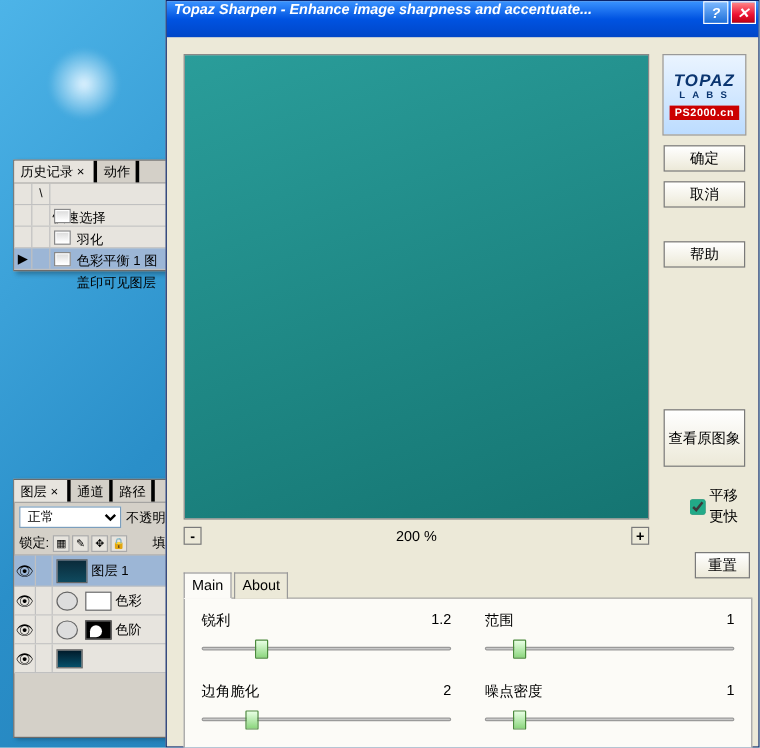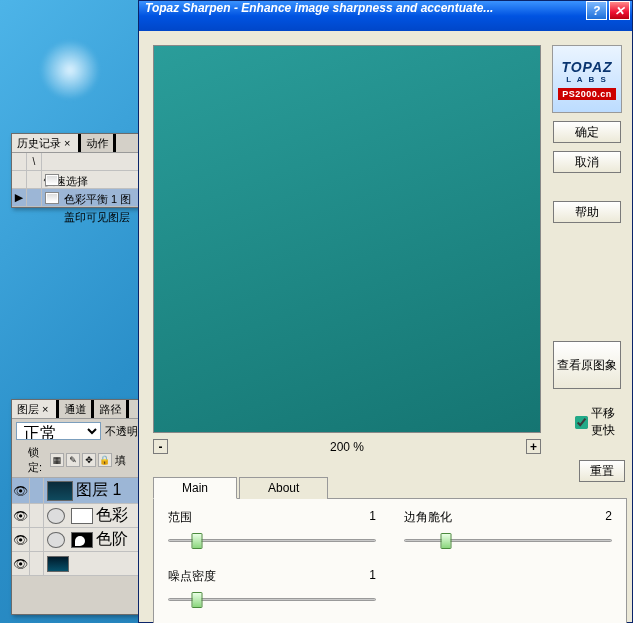--- a/index.html
+++ b/index.html
@@ -22,37 +22,37 @@
 .hist-col1 { width: 15px; border-right: 1px solid #c0c0c0; height:100%; display:flex; align-items:center; justify-content:center; }
 .hist-col2 { width: 15px; border-right: 1px solid #c0c0c0; height:100%; display:flex; align-items:center; justify-content:center; }
 .hist-icon { width: 14px; height: 12px; background:#fff; border:1px solid #888; margin: 0 3px; flex-shrink:0; position:relative; }
 .hist-icon::before{content:"";position:absolute;inset:1px;background:linear-gradient(#ddd,#fff);}
 .hist-label { padding-left: 2px; white-space: nowrap; overflow:hidden;margin-top:40px; }
 .brush-mark { font-size: 10px; }
 
 
 .layers-panel { left: 11px; top: 399px; width: 132px; height: 216px; }
 .lp-row1 { display:flex; align-items:center; padding:3px 4px; gap:4px; font-size:11px; }
-.lp-select { flex:1; height:18px; border:1px solid #7b9ebd; background:#fff; font-size:17px; padding:0 2px; }
-.lp-row2 { display:flex; align-items:center; padding:2px 16px; gap:3px; font-size:11px; border-bottom:1px solid #aaa; }
+.lp-select { flex:1; height:18px; border:1px solid #7b9ebd; background:#fff; font-size:11px; padding:0 2px; }
+.lp-row2 { display:flex; align-items:center; padding:2px 4px; gap:3px; font-size:11px; border-bottom:1px solid #aaa; }
 .lock-icons { display:flex; gap:2px; }
 .lock-ic { width:14px; height:14px; border:1px solid #aaa; background:#e7e4de; display:flex; align-items:center; justify-content:center; font-size:9px; }
 .layer-list { }
 .layer-row { display:flex; align-items:center; border-bottom:1px solid #c0c0c0; background:#e7e4de; height:26px; }
 .layer-row.small { height:24px; }
 .layer-row.sel { background:#9cb6d6; }
 .eye { width:18px; border-right:1px solid #c0c0c0; height:100%; display:flex; align-items:center; justify-content:center; font-size:12px; }
 .link { width:14px; border-right:1px solid #c0c0c0; height:100%; }
 .thumb { width:26px; height:20px; margin:0 3px; border:1px solid #666; flex-shrink:0; }
 .t-photo { background: linear-gradient(180deg,#0a2a3a 0%,#0f4a5e 100%); }
 .t-white { background:#fff; }
 .t-mask { background:#000; position:relative; }
 .t-mask::after{content:"";position:absolute;left:3px;top:3px;width:10px;height:10px;background:#fff;border-radius:50% 50% 50% 0;}
 .t-grad { background:linear-gradient(180deg,#001a2a,#06506a); }
-.layer-name { font-size:16px; white-space:nowrap; overflow:hidden; }
+.layer-name { font-size:11px; white-space:nowrap; overflow:hidden; }
 
 
 .dialog { position:absolute; left:138px; top:0; width:495px; height:623px; background:#ece9d8; border:1px solid #0a246a; }
 .titlebar { height:30px; background:linear-gradient(180deg,#3a93ff 0%,#0053e1 50%,#0046c8 100%); display:flex; align-items:flex-start; padding:0 2px 0 6px; color:#fff; font-weight:bold; font-size:12px; font-family: Tahoma, sans-serif; font-style: italic; }
 .title-text { flex:1; white-space:nowrap; overflow:hidden; }
 .title-btn { width:21px; height:19px; margin-left:2px; border:1px solid #fff; background:linear-gradient(180deg,#f88 0%,#e13 60%,#b01 100%); color:#fff; display:flex; align-items:center; justify-content:center; font-size:12px; font-weight:bold; }
 .title-btn.help { background:linear-gradient(180deg,#7db9ff 0%,#1e6fd9 100%); }
 
 .dlg-body { position:relative; padding: 12px; }
 
@@ -70,21 +70,21 @@
 .logo-url { font-size:9px; background:#c00; color:#fff; padding:1px 4px; margin-top:4px; letter-spacing:0.5px; }
 .btn { width:68px; height:22px; border:1px solid #7a7a7a; background:linear-gradient(180deg,#fff 0%,#ece9d8 100%); font-size:12px; cursor:default; }
 .view-orig { margin-top:110px; height:48px; white-space:normal; line-height:14px; padding:2px; }
 .chk-row { display:flex; align-items:center; gap:3px; font-size:12px; margin-top:8px;padding-left:24px; }
 .chk { width:13px; height:13px; accent-color:#2a8; }
 .reset-btn-pos { position:absolute; left:440px; top:429px; width:46px; }
 
 
 .param-area { position:absolute; left:14px; top:445px; width:474px; }
 .ptabbar { display:flex; border-bottom:1px solid #999; }
-.ptab { padding:3px 28px 3px; font-size:12px; border:1px solid #999; border-bottom:none; margin-right:2px; background:#ece9d8; position:relative; top:1px; }
+.ptab { padding:3px 6px 3px; font-size:12px; border:1px solid #999; border-bottom:none; margin-right:2px; background:#ece9d8; position:relative; top:1px; }
 .ptab.active { background:#fcfbf7; border-bottom:1px solid #fcfbf7; }
 .pbody { border:1px solid #999; border-top:none; background:#fcfbf7; padding:10px 14px 18px; display:grid; grid-template-columns: 1fr 1fr; column-gap:28px; row-gap:18px; height:128px; }
 .slider-cell { }
 .slider-top { display:flex; justify-content:space-between; font-size:12px; margin-bottom:6px; }
 .slider-track { position:relative; height:16px; }
 .track-line { position:absolute; left:0; right:0; top:7px; height:3px; background:#c9c9c9; border:1px solid #9a9a9a; border-radius:2px; }
 .slider-thumb { position:absolute; top:1px; width:11px; height:16px; background:linear-gradient(180deg,#e8ffe4 0%,#8bd67d 100%); border:1px solid #4a8a3c; border-radius:1px; transform:translateX(-50%); }
 </style>
 </head>
 <body>
@@ -101,20 +101,26 @@
       <div class="hist-col1"></div>
         <div class="hist-col2">
           <span class="brush-mark">\</span>
         </div>
       <span class="hist-label">快速选择</span>
     </div>
     <div class="hist-row">
       <div class="hist-col1"></div>
         <div class="hist-col2"></div>
         <div class="hist-icon"></div>
+      <span class="hist-label">羽化</span>
+    </div>
+    <div class="hist-row">
+      <div class="hist-col1"></div>
+        <div class="hist-col2"></div>
+        <div class="hist-icon"></div>
       <span class="hist-label">色彩平衡 1 图</span>
     </div>
     <div class="hist-row sel">
       <div class="hist-col1">
           <span>▶</span>
         </div>
         <div class="hist-col2"></div>
         <div class="hist-icon"></div>
       <span class="hist-label">盖印可见图层</span>
     </div>
@@ -207,20 +213,30 @@
     <button class="btn reset-btn-pos">重置</button>
 
     <div class="param-area">
       <div class="ptabbar">
         <div class="ptab active">Main</div>
         <div class="ptab">About</div>
       </div>
       <div class="pbody">
         <div class="slider-cell">
           <div class="slider-top">
+              <span>锐利</span>
+              <span>1.2</span>
+            </div>
+          <div class="slider-track">
+              <div class="track-line"></div>
+              <div class="slider-thumb" style="left:24%"></div>
+            </div>
+        </div>
+        <div class="slider-cell">
+          <div class="slider-top">
               <span>范围</span>
               <span>1</span>
             </div>
           <div class="slider-track">
               <div class="track-line"></div>
               <div class="slider-thumb" style="left:14%"></div>
             </div>
         </div>
         <div class="slider-cell">
           <div class="slider-top">

